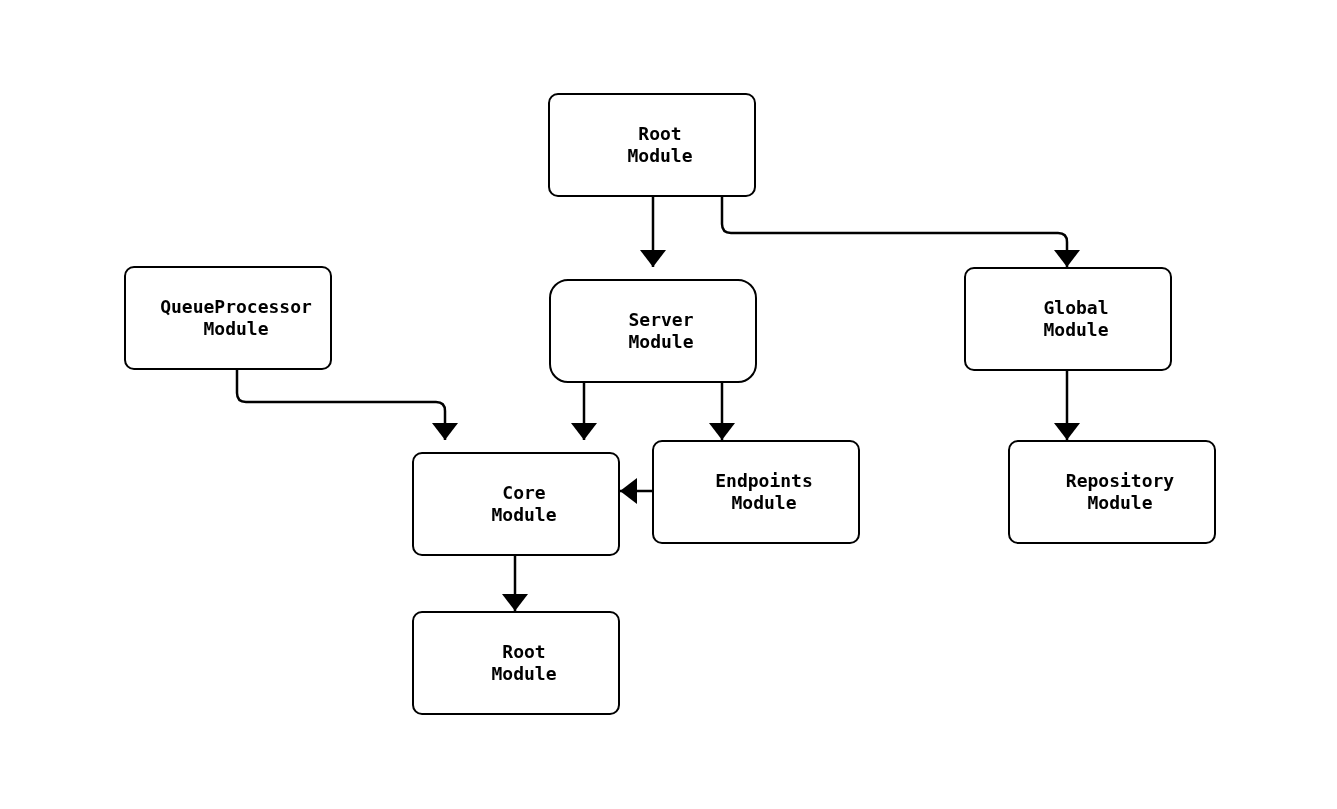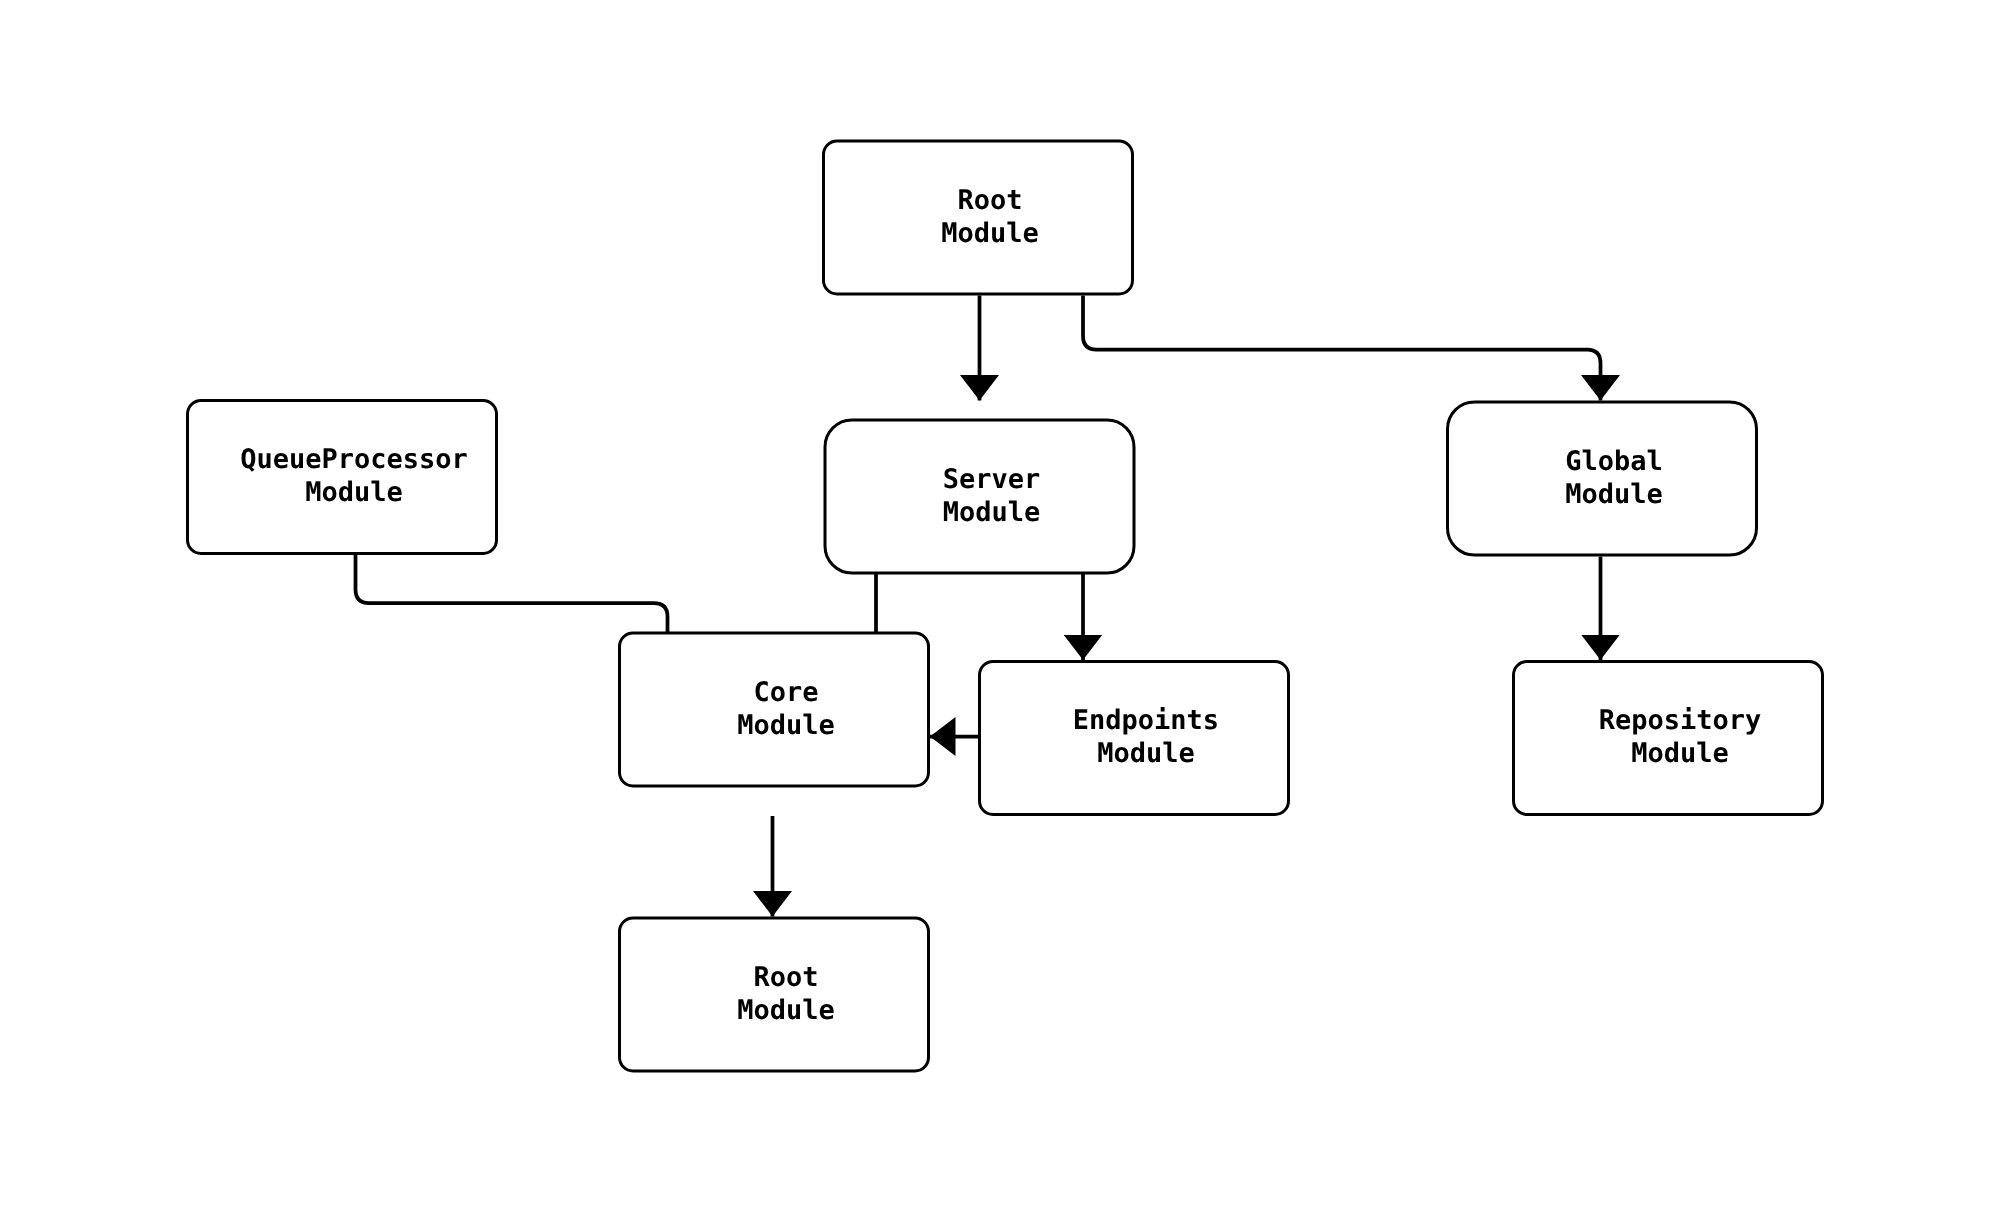--- a/index.html
+++ b/index.html
@@ -44,22 +44,22 @@
   .node-label {
     font-size: 18px;
     font-weight: bold;
     line-height: 22px;
     color: #000000;
     white-space: pre-line;
   }
   .node-root         { left: 548px; top:  93px; }
   .node-queueproc    { left: 124px; top: 266px; }
   .node-server       { left: 549px; top: 279px; border-radius: 19px; }
-  .node-global       { left: 964px; top: 267px; border-radius: 19px; }
-  .node-core         { left: 412px; top: 421px; }
+  .node-global       { left: 964px; top: 267px; }
+  .node-core         { left: 412px; top: 452px; }
   .node-endpoints    { left: 652px; top: 440px; }
   .node-repository   { left: 1008px; top: 440px; }
   .node-queue        { left: 412px; top: 611px; }
 </style>
 </head>
 <body>
 
 <div class="canvas">
 
   <svg class="edge-layer" viewBox="0 0 1337 809" xmlns="http://www.w3.org/2000/svg">

